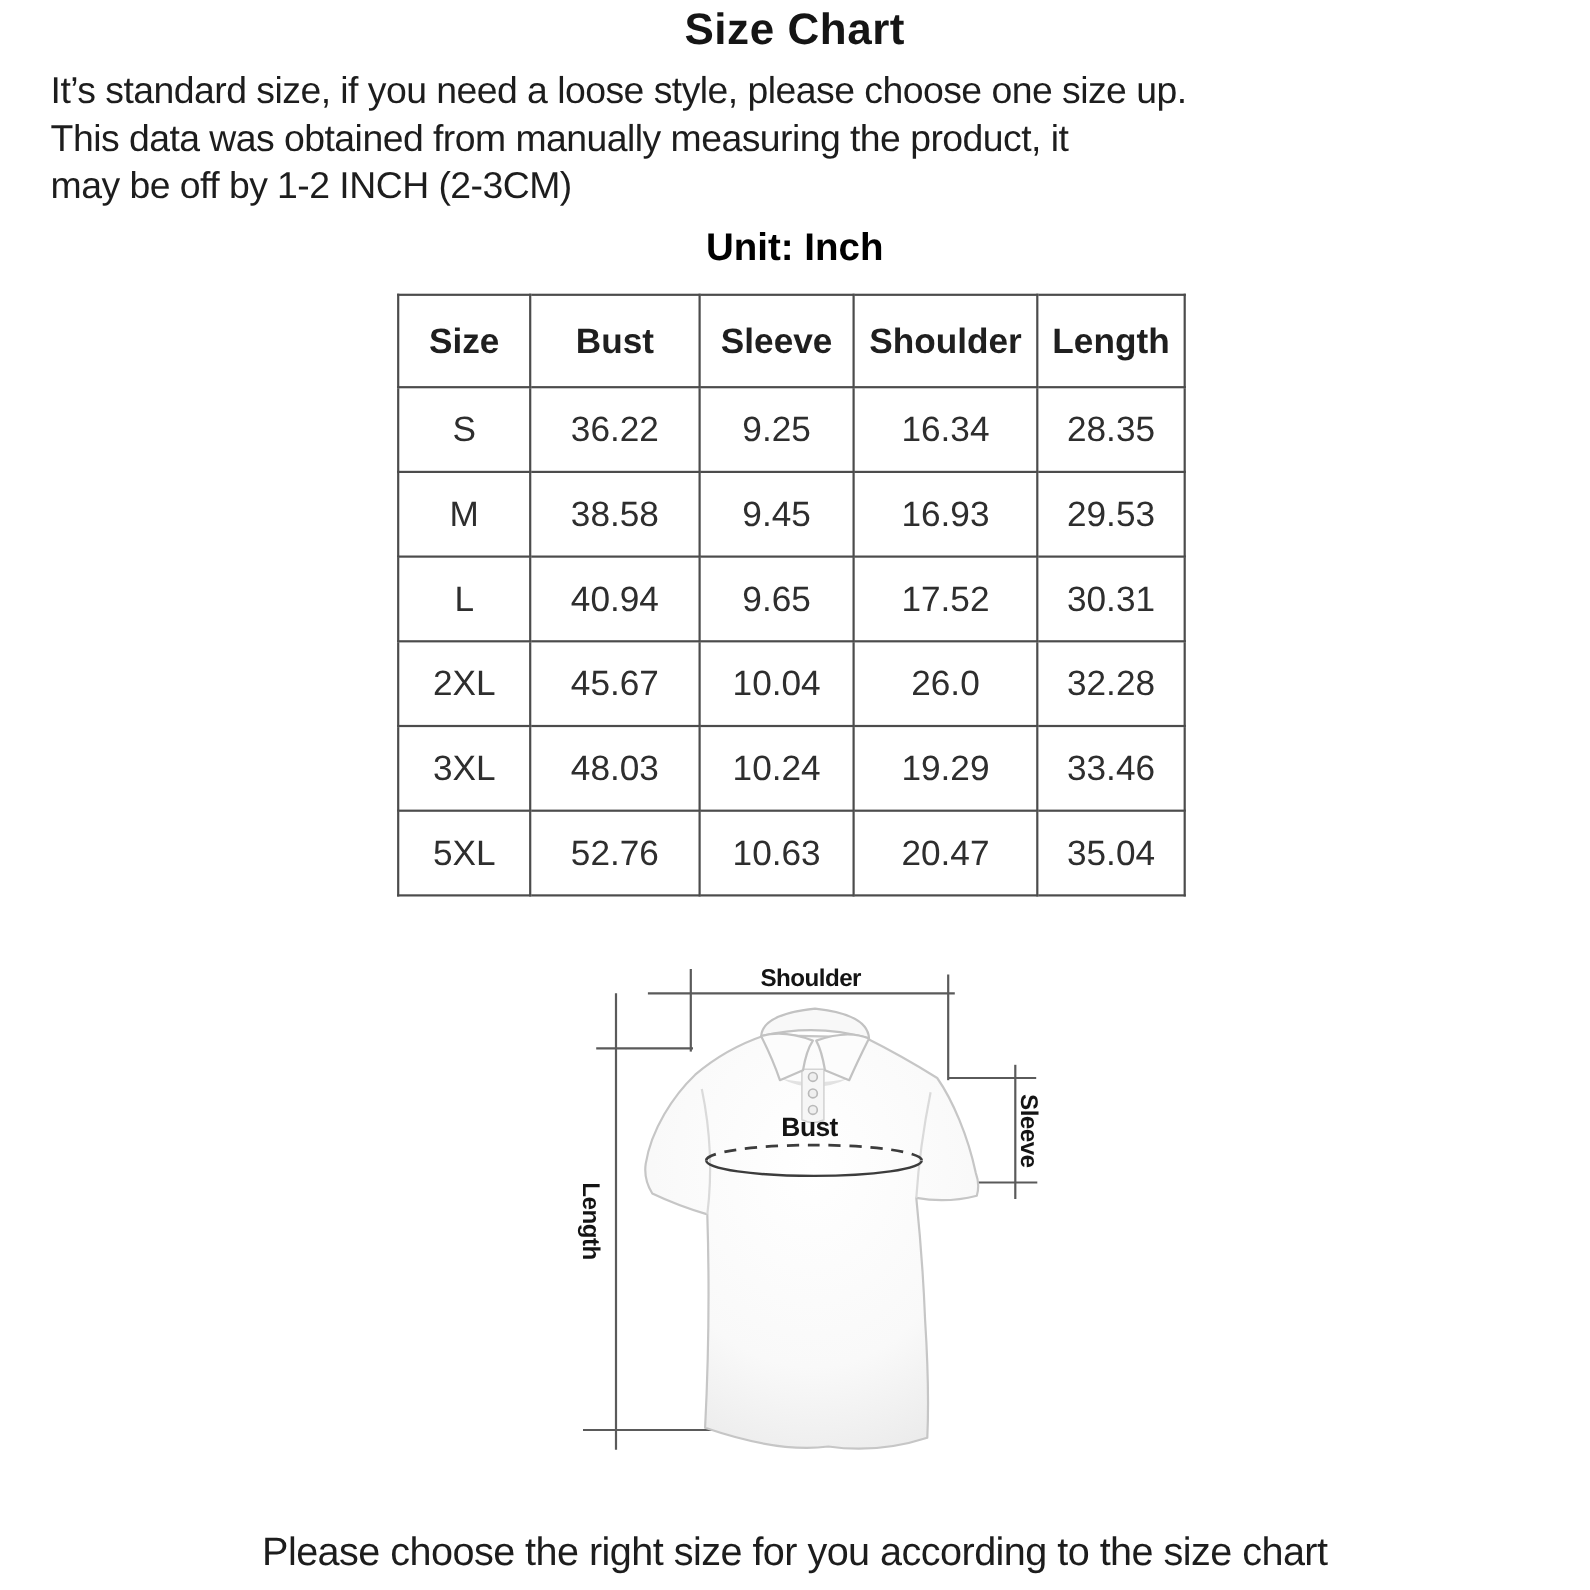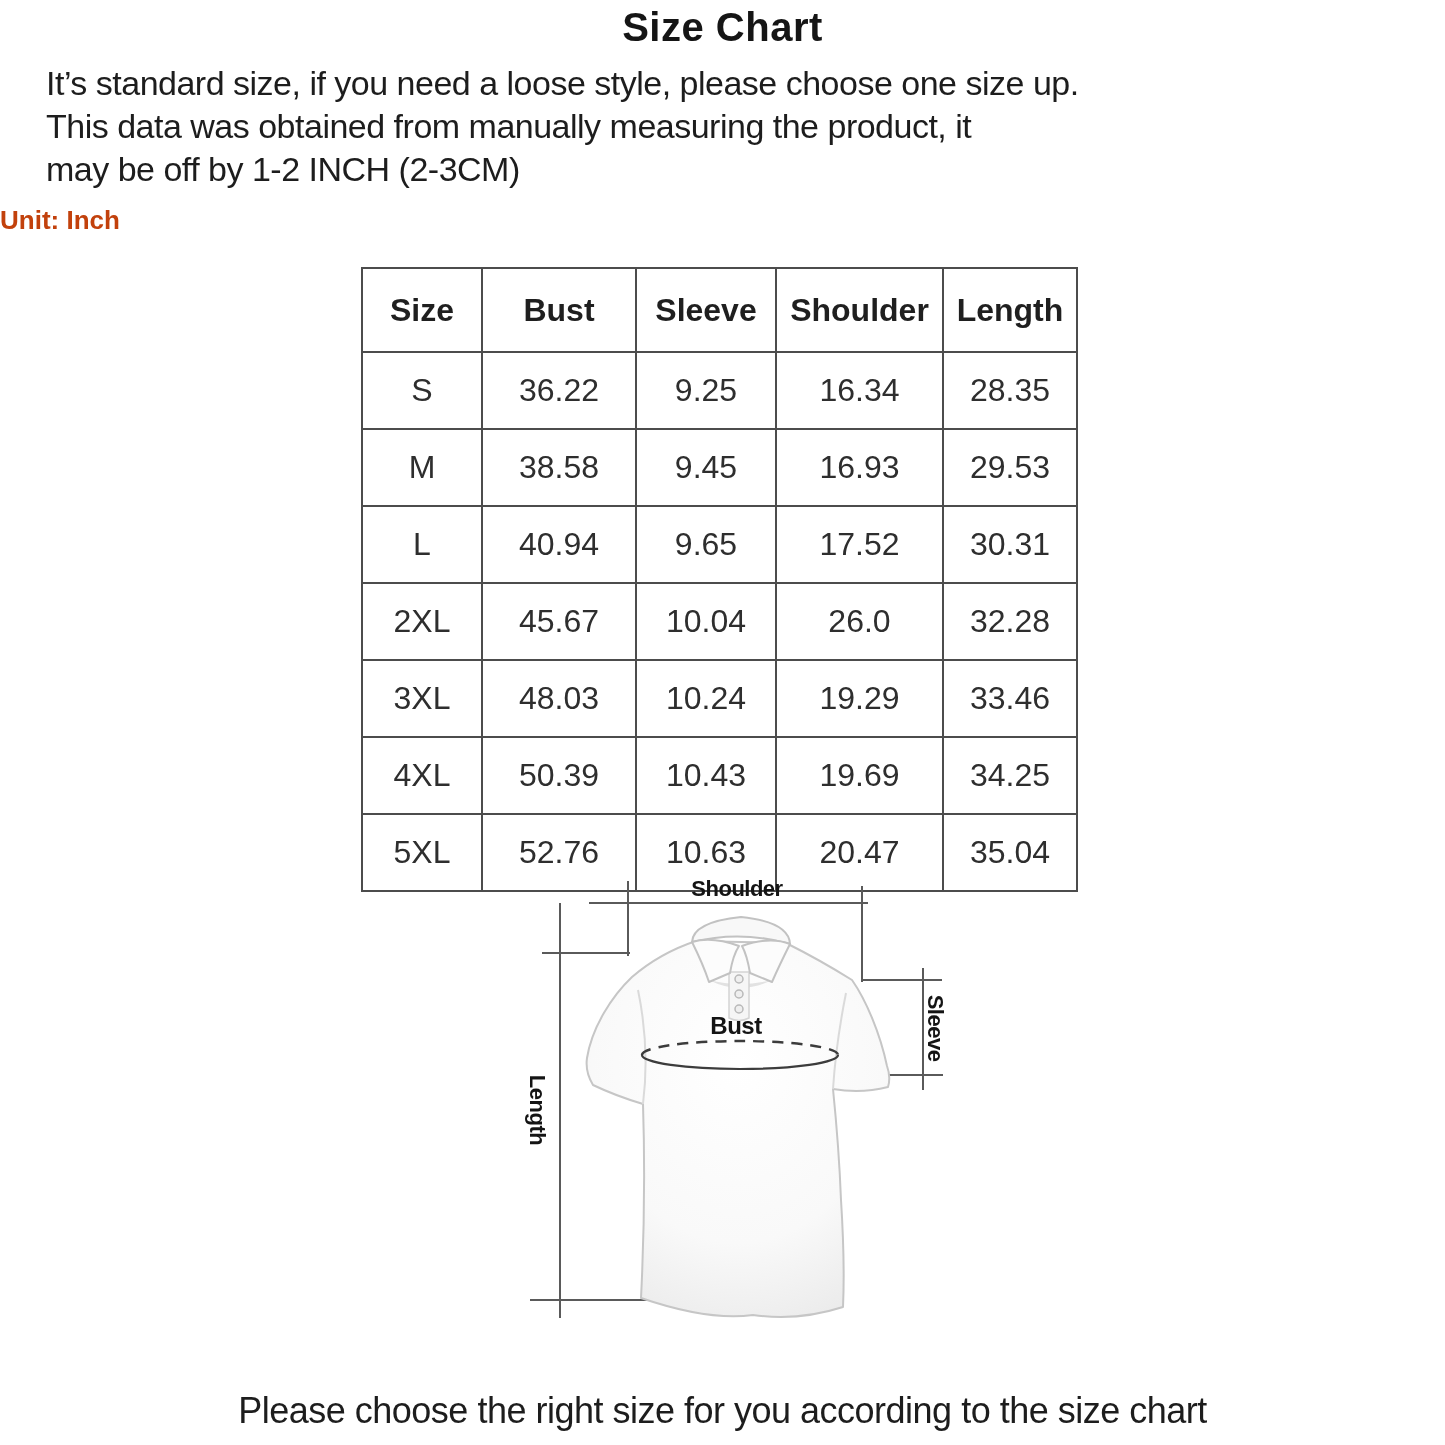--- a/index.html
+++ b/index.html
@@ -5,22 +5,22 @@
   html,body{margin:0;padding:0;background:#ffffff;}
   body{width:1445px;height:1445px;font-family:"Liberation Sans",sans-serif;color:#1d1d1d;}
   .page{position:relative;width:1445px;height:1445px;background:#ffffff;overflow:hidden;}
 
   .title{position:absolute;top:4px;left:0;width:100%;text-align:center;
          font-size:40px;line-height:46px;font-weight:700;color:#151515;letter-spacing:0.5px;}
 
   .desc{position:absolute;top:62px;left:0;width:100%;text-align:left;
         font-size:34px;line-height:43px;letter-spacing:-0.5px;color:#1d1d1d;padding-left:46px;}
 
-  .unit{position:absolute;top:205px;left:0;width:100%;text-align:left;
-        font-size:26px;font-weight:700;color:#c2410c;}
+  .unit{position:absolute;top:205px;left:0;width:100%;text-align:center;
+        font-size:35px;font-weight:700;color:#000000;}
 
   table.size{position:absolute;top:267px;left:361px;border-collapse:collapse;table-layout:fixed;
              background:#ffffff;}
   table.size th,table.size td{border:2px solid #4c4c4c;text-align:center;vertical-align:middle;
              padding:6px;white-space:nowrap;}
   table.size th{height:70px;font-size:32px;font-weight:700;color:#1f1f1f;}
   table.size td{height:63px;font-size:32px;font-weight:400;color:#2e2e2e;}
   .c0{width:120px}.c1{width:154px}.c2{width:140px}.c3{width:167px}.c4{width:134px}
 
   .diagram{position:absolute;left:490px;top:868px;width:520px;height:470px;}
@@ -98,27 +98,20 @@
           <td>32.28</td>
         </tr>
         <tr>
           <td>3XL</td>
           <td>48.03</td>
           <td>10.24</td>
           <td>19.29</td>
           <td>33.46</td>
         </tr>
         <tr>
-          <td>4XL</td>
-          <td>50.39</td>
-          <td>10.43</td>
-          <td>19.69</td>
-          <td>34.25</td>
-        </tr>
-        <tr>
           <td>5XL</td>
           <td>52.76</td>
           <td>10.63</td>
           <td>20.47</td>
           <td>35.04</td>
         </tr>
       </tbody>
   </table>
 
   <div class="diagram">

